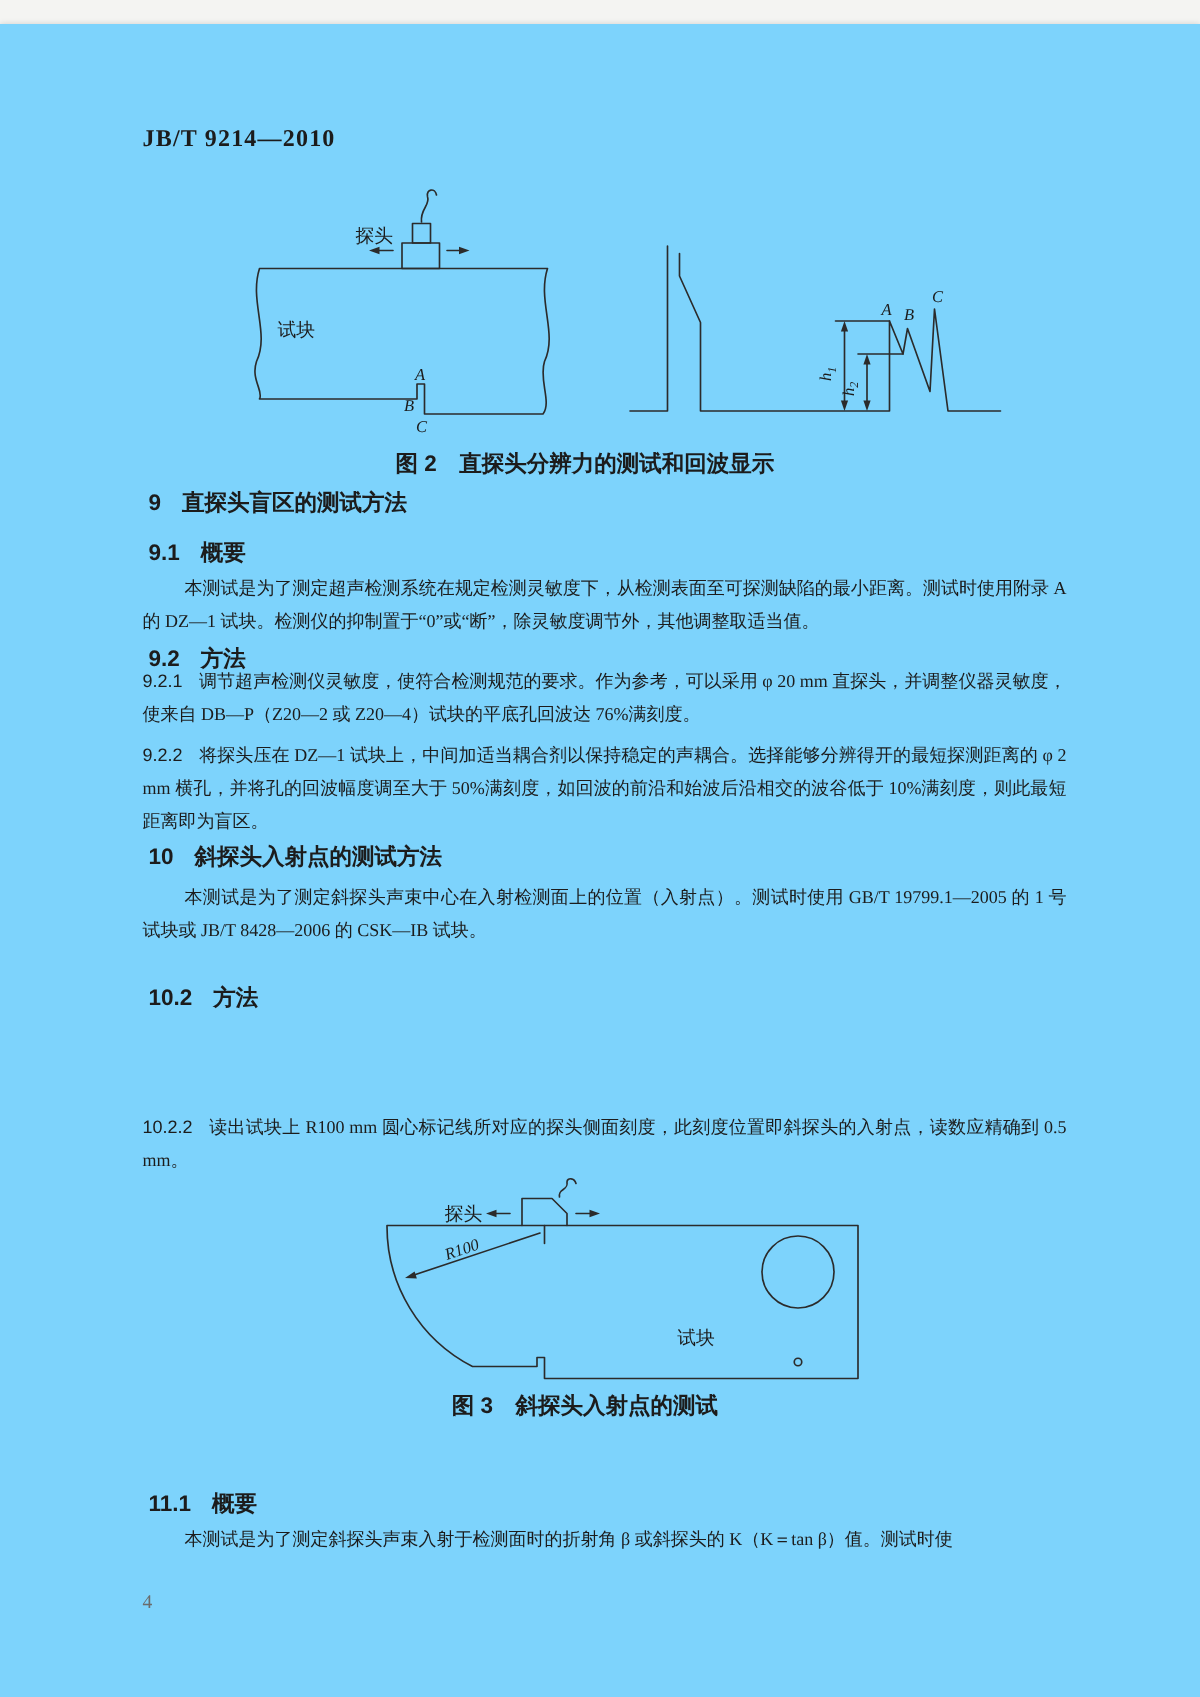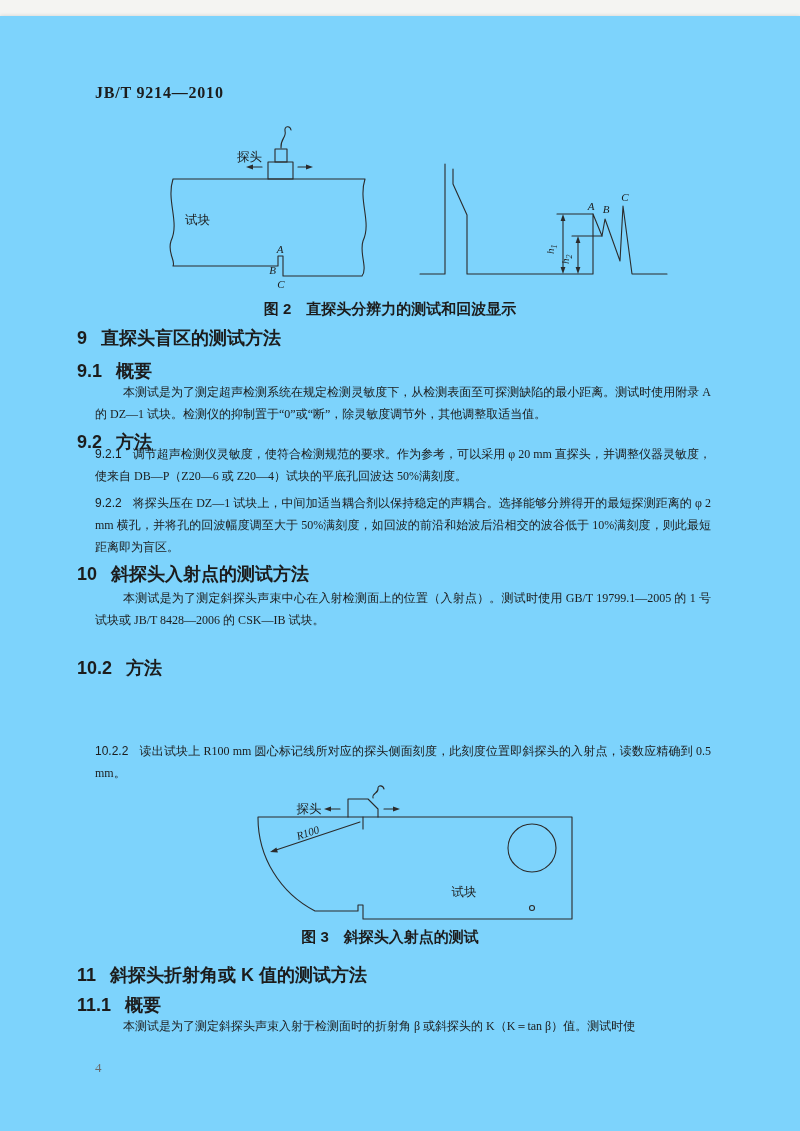--- a/index.html
+++ b/index.html
@@ -13,23 +13,23 @@
   .std-header {
     position:absolute; top:68px; left:95px;
     font-size:16px; font-weight:600; letter-spacing:.8px;
   }
   .fig-caption {
     position:absolute; left:0; width:780px; text-align:center;
     font-family:"Liberation Sans","DejaVu Sans",sans-serif;
     font-weight:bold; font-size:15px;
   }
   .sec-heading {
-    position:absolute; left:77px; width:616px;
+    position:absolute; left:99px; width:616px;
     font-family:"Liberation Sans","DejaVu Sans",sans-serif;
-    font-weight:bold; font-size:18px; white-space:nowrap;
+    font-weight:bold; font-size:15px; white-space:nowrap;
   }
   .sec-heading .num { margin-right:14px; }
   .para {
     position:absolute; left:95px; width:616px;
     font-size:12px; line-height:22px; text-align:justify;
   }
   .para.indent { text-indent:28px; }
   .cnum {
     font-family:"Liberation Sans","DejaVu Sans",sans-serif;
     margin-right:11px;
@@ -96,21 +96,21 @@
   </div>
   <div class="sec-heading" style="top:343px;">
     <span class="num">9.1</span><span>概要</span>
   </div>
   <p class="para indent" style="top:365px;">本测试是为了测定超声检测系统在规定检测灵敏度下，从检测表面至可探测缺陷的最小距离。测试时使用附录 A 的 DZ—1 试块。检测仪的抑制置于“0”或“断”，除灵敏度调节外，其他调整取适当值。</p>
 
   <div class="sec-heading" style="top:414px;">
     <span class="num">9.2</span><span>方法</span>
   </div>
   <p class="para" style="top:427px;">
-    <span class="cnum">9.2.1</span><span>调节超声检测仪灵敏度，使符合检测规范的要求。作为参考，可以采用 φ 20 mm 直探头，并调整仪器灵敏度，使来自 DB—P（Z20—6 或 Z20—4）试块的平底孔回波达 50%满刻度。</span>
+    <span class="cnum">9.2.1</span><span>调节超声检测仪灵敏度，使符合检测规范的要求。作为参考，可以采用 φ 20 mm 直探头，并调整仪器灵敏度，使来自 DB—P（Z20—2 或 Z20—4）试块的平底孔回波达 76%满刻度。</span>
   </p>
   <p class="para" style="top:476px;">
     <span class="cnum">9.2.2</span><span>将探头压在 DZ—1 试块上，中间加适当耦合剂以保持稳定的声耦合。选择能够分辨得开的最短探测距离的 φ 2 mm 横孔，并将孔的回波幅度调至大于 50%满刻度，如回波的前沿和始波后沿相交的波谷低于 10%满刻度，则此最短距离即为盲区。</span>
   </p>
 
   <div class="sec-heading" style="top:546px;">
     <span class="num">10</span><span>斜探头入射点的测试方法</span>
   </div>
   <p class="para indent" style="top:571px;">本测试是为了测定斜探头声束中心在入射检测面上的位置（入射点）。测试时使用 GB/T 19799.1—2005 的 1 号试块或 JB/T 8428—2006 的 CSK—IB 试块。</p>
 
@@ -134,23 +134,20 @@
     <polygon points="84,23 91,20.5 91,25.5"></polygon>
     <line x1="144" y1="23" x2="156" y2="23"></line>
     <polygon points="160,23 153,20.5 153,25.5"></polygon>
     <circle cx="292" cy="62" r="24"></circle>
     <circle cx="292" cy="122" r="2.5"></circle>
     <text class="lbl-cjk" x="224" y="110" text-anchor="middle">试块</text>
   </svg>
 
   <div class="fig-caption" style="top:912px;">图 3　斜探头入射点的测试</div>
 
-  <div class="sec-heading" style="top:947px;">
-    <span class="num">11</span><span>斜探头折射角或 K 值的测试方法</span>
-  </div>
   <div class="sec-heading" style="top:977px;">
     <span class="num">11.1</span><span>概要</span>
   </div>
   <p class="para indent" style="top:999px;">本测试是为了测定斜探头声束入射于检测面时的折射角 β 或斜探头的 K（K＝tan β）值。测试时使</p>
 
   <div class="page-num">4</div>
 
 </div>
 
 </body></html>

